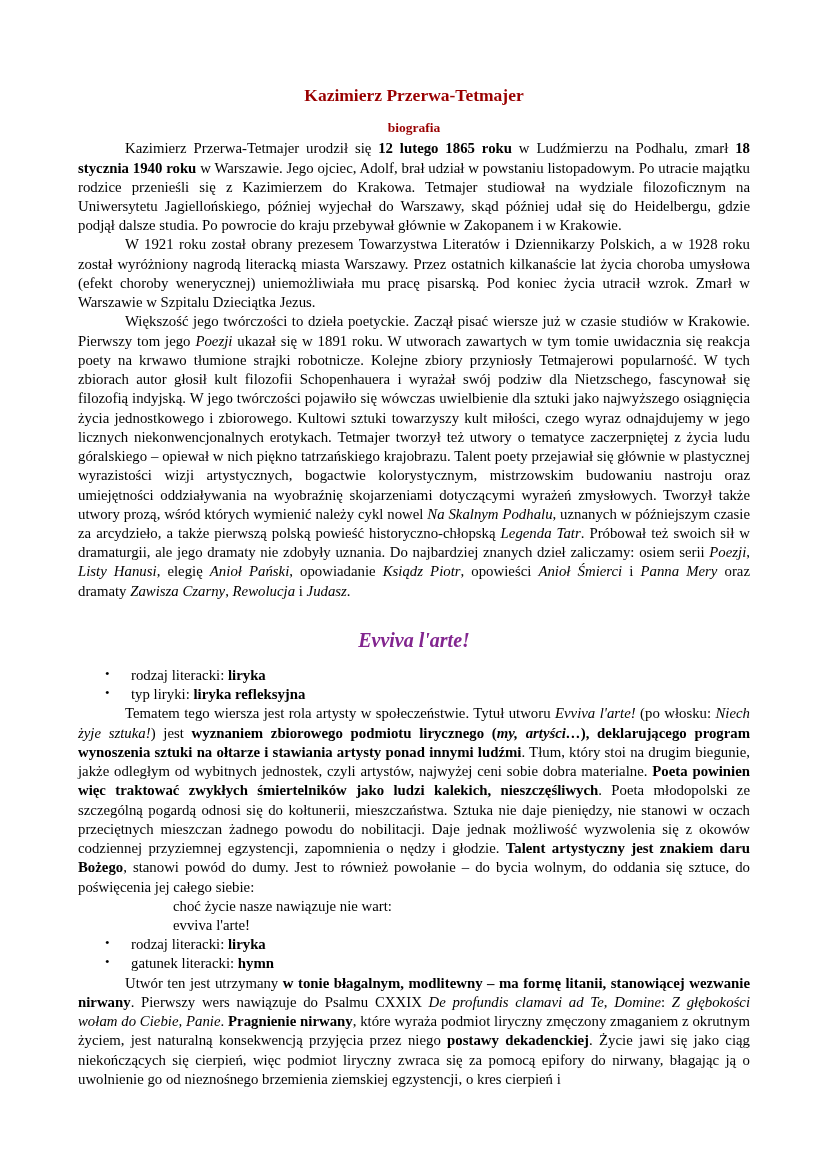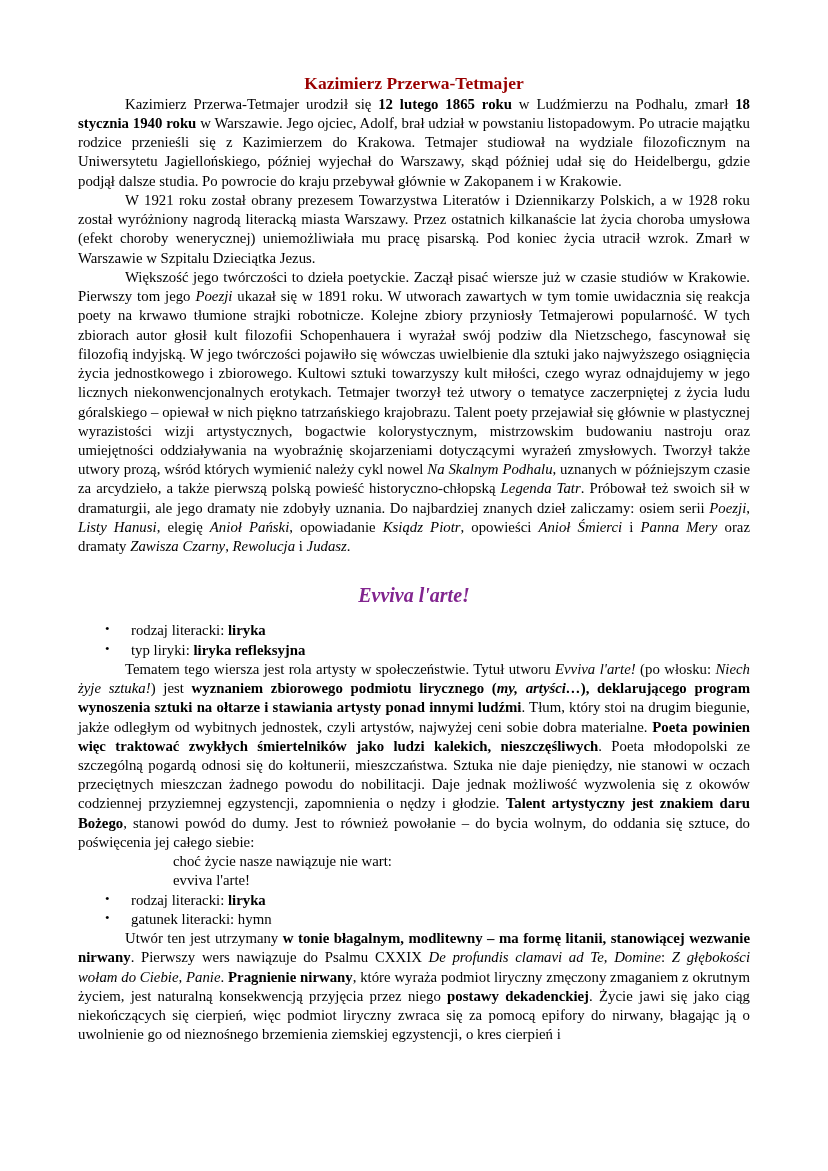--- a/index.html
+++ b/index.html
@@ -15,21 +15,21 @@
     box-sizing:border-box;
     padding:72px 78px 30px 78px;
     overflow:hidden;
     background:var(--bg-color);
     font-family:"Liberation Serif","DejaVu Serif",serif;
     font-size:14.8px;
     line-height:1.3;
     color:var(--text-color);
   }
   .doc-title{
-    margin:0;
+    margin:12px;
     text-align:center;
     font-size:17.5px;
     font-weight:bold;
     color:var(--title-color);
   }
   .doc-subtitle{
     margin:0 0 3px 0;
     text-align:center;
     font-size:13.5px;
     font-weight:bold;
@@ -61,20 +61,21 @@
     font-size:13px;
   }
   .quote{margin:0 0 0 95px;}
 </style>
 </head>
 <body>
 
 <div class="page">
 
   <h1 class="doc-title">Kazimierz Przerwa-Tetmajer</h1>
+  <h2 class="doc-subtitle">biografia</h2>
 
   <p class="para"><span>Kazimierz Przerwa-Tetmajer urodził się </span><span style="font-weight: bold;">12 lutego 1865 roku</span><span> w Ludźmierzu na Podhalu, zmarł </span><span style="font-weight: bold;">18 stycznia 1940 roku</span><span> w Warszawie. Jego ojciec, Adolf, brał udział w powstaniu listopadowym. Po utracie majątku rodzice przenieśli się z Kazimierzem do Krakowa. Tetmajer studiował na wydziale filozoficznym na Uniwersytetu Jagiellońskiego, później wyjechał do Warszawy, skąd później udał się do Heidelbergu, gdzie podjął dalsze studia. Po powrocie do kraju przebywał głównie w Zakopanem i w Krakowie.</span></p>
   <p class="para"><span>W 1921 roku został obrany prezesem Towarzystwa Literatów i Dziennikarzy Polskich, a w 1928 roku został wyróżniony nagrodą literacką miasta Warszawy. Przez ostatnich kilkanaście lat życia choroba umysłowa (efekt choroby wenerycznej) uniemożliwiała mu pracę pisarską. Pod koniec życia utracił wzrok. Zmarł w Warszawie w Szpitalu Dzieciątka Jezus.</span></p>
   <p class="para"><span>Większość jego twórczości to dzieła poetyckie. Zaczął pisać wiersze już w czasie studiów w Krakowie. Pierwszy tom jego </span><span style="font-style: italic;">Poezji</span><span> ukazał się w 1891 roku. W utworach zawartych w tym tomie uwidacznia się reakcja poety na krwawo tłumione strajki robotnicze. Kolejne zbiory przyniosły Tetmajerowi popularność. W tych zbiorach autor głosił kult filozofii Schopenhauera i wyrażał swój podziw dla Nietzschego, fascynował się filozofią indyjską. W jego twórczości pojawiło się wówczas uwielbienie dla sztuki jako najwyższego osiągnięcia życia jednostkowego i zbiorowego. Kultowi sztuki towarzyszy kult miłości, czego wyraz odnajdujemy w jego licznych niekonwencjonalnych erotykach. Tetmajer tworzył też utwory o tematyce zaczerpniętej z życia ludu góralskiego – opiewał w nich piękno tatrzańskiego krajobrazu. Talent poety przejawiał się głównie w plastycznej wyrazistości wizji artystycznych, bogactwie kolorystycznym, mistrzowskim budowaniu nastroju oraz umiejętności oddziaływania na wyobraźnię skojarzeniami dotyczącymi wyrażeń zmysłowych. Tworzył także utwory prozą, wśród których wymienić należy cykl nowel </span><span style="font-style: italic;">Na Skalnym Podhalu</span><span>, uznanych w późniejszym czasie za arcydzieło, a także pierwszą polską powieść historyczno-chłopską </span><span style="font-style: italic;">Legenda Tatr</span><span>. Próbował też swoich sił w dramaturgii, ale jego dramaty nie zdobyły uznania. Do najbardziej znanych dzieł zaliczamy: osiem serii </span><span style="font-style: italic;">Poezji</span><span>, </span><span style="font-style: italic;">Listy Hanusi</span><span>, elegię </span><span style="font-style: italic;">Anioł Pański</span><span>, opowiadanie </span><span style="font-style: italic;">Ksiądz Piotr</span><span>, opowieści </span><span style="font-style: italic;">Anioł Śmierci</span><span> i </span><span style="font-style: italic;">Panna Mery</span><span> oraz dramaty </span><span style="font-style: italic;">Zawisza Czarny</span><span>, </span><span style="font-style: italic;">Rewolucja</span><span> i </span><span style="font-style: italic;">Judasz</span><span>.</span></p>
 
   <h3 class="section-heading">Evviva l'arte!</h3>
 
   <ul class="props">
     <li>
       <span class="bullet">•</span>
@@ -94,19 +95,19 @@
   </div>
 
 
   <ul class="props">
     <li>
       <span class="bullet">•</span>
       <span><span>rodzaj literacki: </span><span style="font-weight: bold;">liryka</span></span>
     </li>
     <li>
       <span class="bullet">•</span>
-      <span><span>gatunek literacki: </span><span style="font-weight: normal;">hymn</span></span>
+      <span><span>gatunek literacki: </span><span style="font-weight: bold;">hymn</span></span>
     </li>
   </ul>
 
   <p class="para spaced"><span>Utwór ten jest utrzymany </span><span style="font-weight: bold;">w tonie błagalnym, modlitewny – ma formę litanii, stanowiącej wezwanie nirwany</span><span>. Pierwszy wers nawiązuje do Psalmu CXXIX </span><span style="font-style: italic;">De profundis clamavi ad Te</span><span>, </span><span style="font-style: italic;">Domine</span><span>: </span><span style="font-style: italic;">Z głębokości wołam do Ciebie, Panie</span><span>. </span><span style="font-weight: bold;">Pragnienie nirwany</span><span>, które wyraża podmiot liryczny zmęczony zmaganiem z okrutnym życiem, jest naturalną konsekwencją przyjęcia przez niego </span><span style="font-weight: bold;">postawy dekadenckiej</span><span>. Życie jawi się jako ciąg niekończących się cierpień, więc podmiot liryczny zwraca się za pomocą epifory do nirwany, błagając ją o uwolnienie go od nieznośnego brzemienia ziemskiej egzystencji, o kres cierpień i</span></p>
 
 </div>
 
 </body></html>

